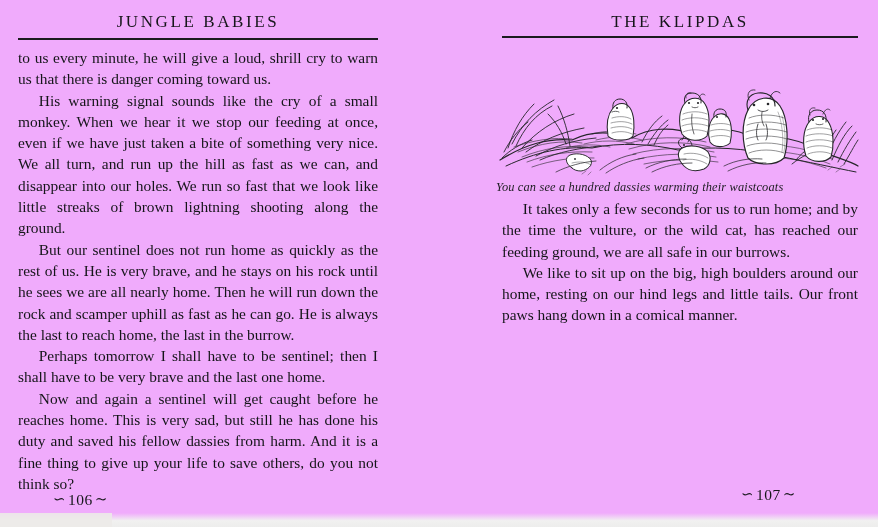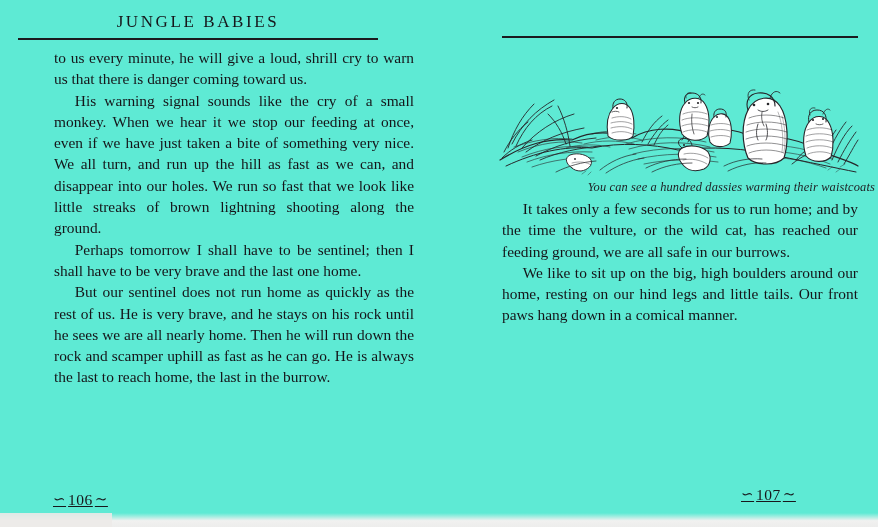--- a/index.html
+++ b/index.html
@@ -12,21 +12,21 @@
     width: 878px;
     height: 527px;
     overflow: hidden;
     font-family: "Liberation Serif", "DejaVu Serif", serif;
     color: #1a1a1a;
     position: relative;
   }
   .spread {
     position: absolute;
     inset: 0;
-    background: #5eead4;
+    background: #f0abfc;
   }
   
   .scan-band {
     position: absolute;
     left: 0;
     bottom: 0;
     width: 878px;
     height: 14px;
     background: linear-gradient(to bottom, rgba(250,250,250,0) 0%, #f1f1f0 55%, #ededec 100%);
     pointer-events: none;
@@ -72,21 +72,21 @@
   
   .col {
     position: absolute;
     text-align: justify;
     text-justify: inter-word;
     font-size: 15.4px;
     line-height: 21.3px;
     color: #151519;
     hyphens: none;
   }
-  .page-left .col  { top: 47px; left: 18px; width: 360px; margin-left: 36px; }
+  .page-left .col  { top: 47px; left: 18px; width: 360px; }
   .page-right .col { top: 198px; left: 62px; width: 356px; }
 
   .col p {
     margin: 0;
     text-indent: 1.35em;
   }
   .col p.first { text-indent: 0; }
   .col p:last-child { text-align: justify; }
   
   .col p { text-align-last: left; }
@@ -97,38 +97,37 @@
     top: 48px;
     left: 56px;
     width: 366px;
     height: 130px;
   }
   .illus-wrap svg { display: block; width: 366px; height: 130px; }
 
   .caption {
     position: absolute;
     top: 180px;
-    left: 69px;
+    left: 56px;
     width: 366px;
-    text-align: right;
+    text-align: left;
     font-style: italic;
     font-size: 12.4px;
     letter-spacing: .15px;
     color: #1d1d21;
     white-space: nowrap;
   }
 
   
   .folio {
     position: absolute;
     font-size: 15.5px;
     color: #17171b;
     white-space: nowrap;
     letter-spacing: .5px;
-    text-decoration: underline;
   }
   .page-left .folio  { top: 490px; left: 52px; }
   .page-right .folio { top: 485px; left: 300px; text-align: right; }
   .folio .swash {
     font-size: 15px;
     vertical-align: 1px;
     padding: 0 1px;
   }
   .folio .swash.left  { margin-right: 1px; }
   .folio .swash.right { margin-left: 1px; }
@@ -140,31 +139,33 @@
 
   <div class="page page-left">
 
     <div class="runhead">JUNGLE BABIES</div>
 
     <div class="head-rule"></div>
 
     <div class="col">
       <p class="first">to us every minute, he will give a loud, shrill cry to warn us that there is danger coming toward us.</p>
       <p>His warning signal sounds like the cry of a small monkey.  When we hear it we stop our feeding at once, even if we have just taken a bite of something very nice.  We all turn, and run up the hill as fast as we can, and disappear into our holes.  We run so fast that we look like little streaks of brown lightning shooting along the ground.</p>
+      <p>But our sentinel does not run home as quickly as the rest of us.  He is very brave, and he stays on his rock until he sees we are all nearly home.  Then he will run down the rock and scamper uphill as fast as he can go.  He is always the last to reach home, the last in the burrow.</p>
       <p>Perhaps tomorrow I shall have to be sentinel; then I shall have to be very brave and the last one home.</p>
-      <p>But our sentinel does not run home as quickly as the rest of us.  He is very brave, and he stays on his rock until he sees we are all nearly home.  Then he will run down the rock and scamper uphill as fast as he can go.  He is always the last to reach home, the last in the burrow.</p>
+      <p>Now and again a sentinel will get caught before he reaches home.  This is very sad, but still he has done his duty and saved his fellow dassies from harm.  And it is a fine thing to give up your life to save others, do you not think so?</p>
     </div>
 
     <div class="folio">
       <span class="swash left">∽</span><span>106</span><span class="swash right">∼</span>
     </div>
   </div>
 
   <div class="page page-right">
 
+    <div class="runhead">THE KLIPDAS</div>
 
     <div class="head-rule"></div>
 
     <div class="illus-wrap">
       <svg viewBox="0 0 366 130" xmlns="http://www.w3.org/2000/svg">
         <g fill="none" stroke="#26262a" stroke-linecap="round" stroke-linejoin="round">
 
           <path d="M4 112 C30 96 52 90 76 92 C96 82 118 84 136 90 C152 80 176 78 196 86
                    C214 78 240 80 258 90 C280 86 306 92 326 104 C342 110 356 114 362 118" stroke-width="1.2"></path>
           <path d="M10 118 C40 104 68 98 96 100 C124 94 156 96 182 102

